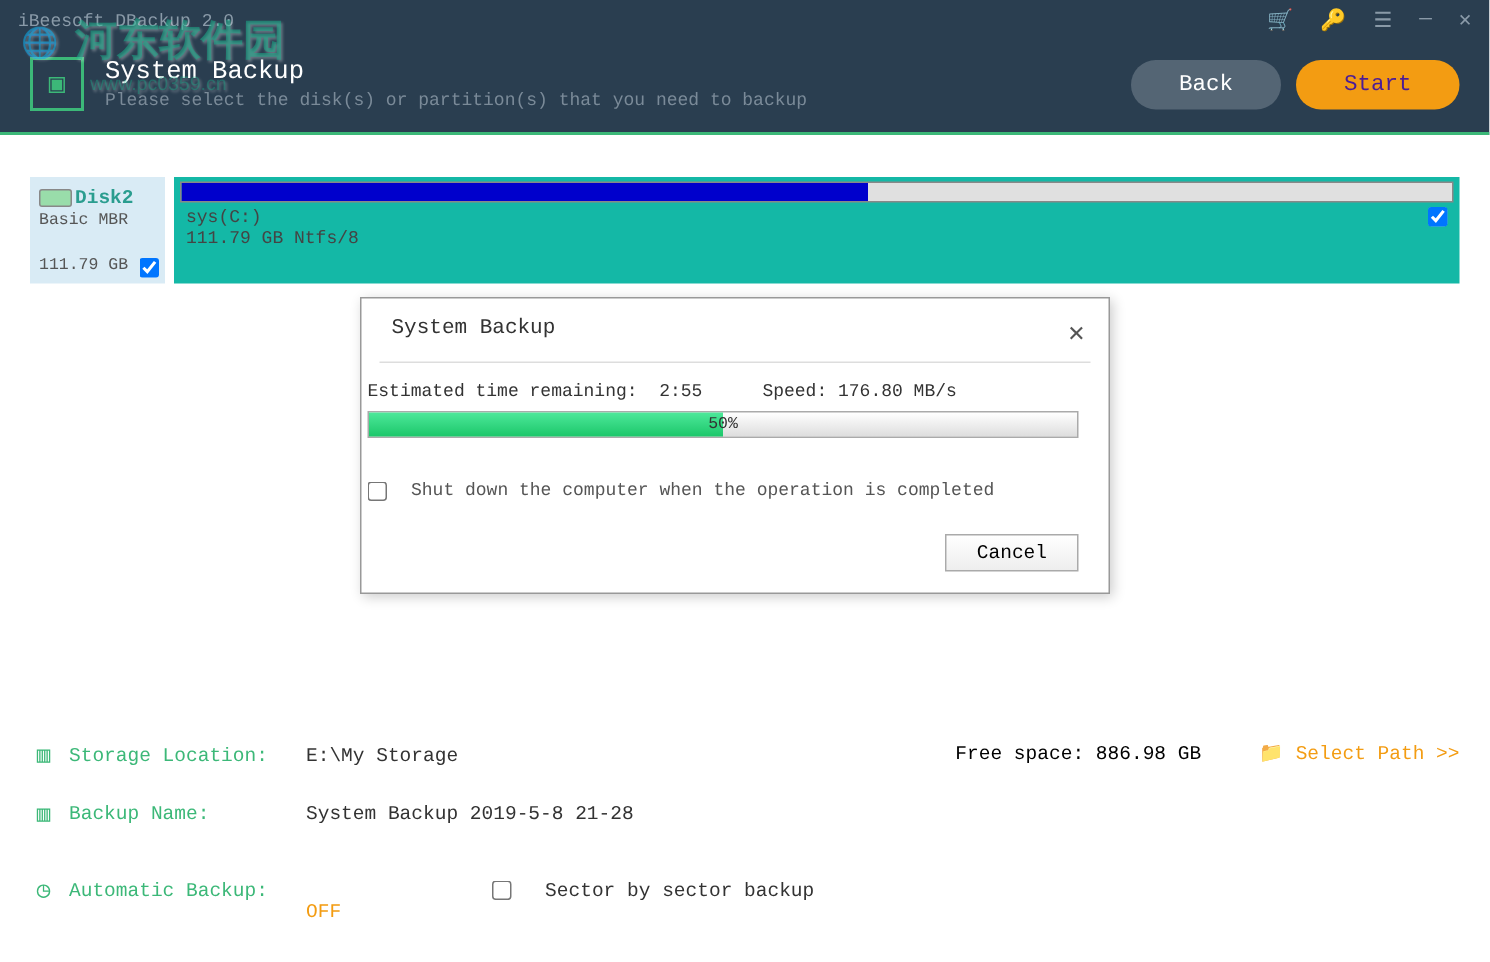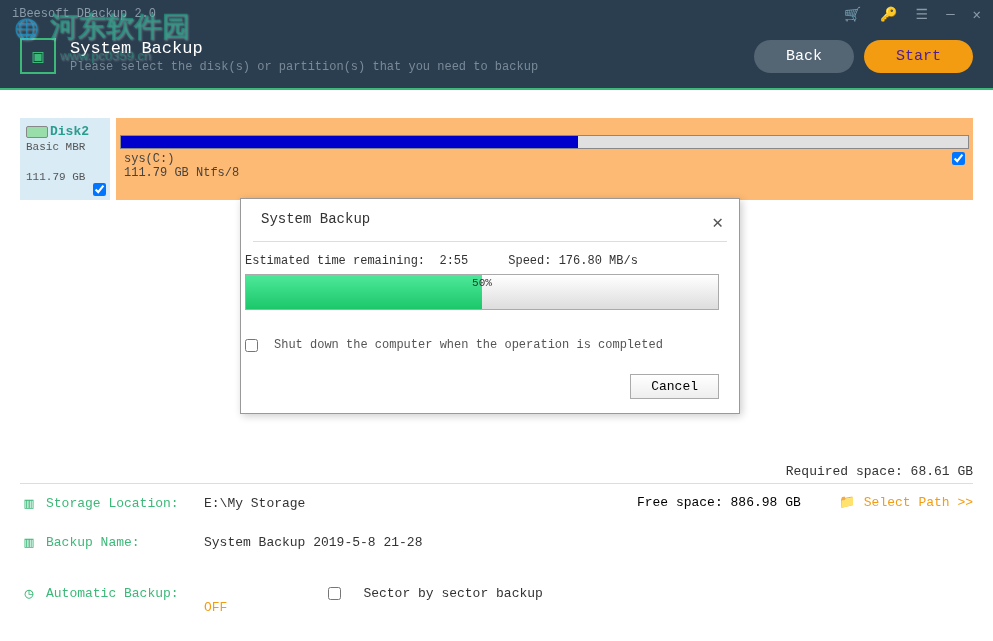--- a/index.html
+++ b/index.html
@@ -55,21 +55,21 @@
       background: #d9ebf5;
       padding: 6px 6px;
       font-size: 11px;
       position: relative;
     }
     .disk-info .disk-name { color: #2a9d8f; font-weight: bold; font-size: 13px; }
     .disk-info .disk-type { color: #555; margin-top: 2px; }
     .disk-info .disk-size { color: #555; margin-top: 18px; }
     .disk-info .disk-icon { width: 22px; height: 12px; background: #9da; border: 1px solid #888; display: inline-block; border-radius: 2px; margin-right: 2px; vertical-align: middle;}
     .disk-check { position: absolute; right: 4px; bottom: 4px; }
-    .partition-area { flex: 1; background: #fdba74; padding: 17px 4px; }
+    .partition-area { flex: 1; background: #14b8a6; padding: 3px 4px; }
     .partition-bar {
       height: 14px; width: 100%;
       background: linear-gradient(to right, #0000cc 0%, #0000cc 54%, #e0e0e0 54%, #e0e0e0 100%);
       border: 1px solid #888;
     }
     .partition-info { display: flex; justify-content: space-between; padding: 3px 4px; font-size: 12px; color: #444;}
     .partition-check { }
     .dialog {
       position: absolute;
       left: 240px; top: 108px;
@@ -82,21 +82,21 @@
     .dialog-header {
       display: flex; justify-content: space-between;
       padding: 12px 16px 8px 20px;
       font-size: 14px; color: #333;
     }
     .dialog-close { cursor: pointer; font-weight: bold; font-size: 18px; color: #555; }
     .dialog hr { border: none; border-top: 1px solid #ddd; margin: 0 12px 12px 12px; }
     .dialog-body { padding: 0 20px 14px 4px; font-size: 12px; color: #333; }
     .progress-info { display: flex; gap: 40px; margin-bottom: 6px; }
     .progress-bar-wrap {
-      height: 36px; width: 100%;
+      height: 18px; width: 100%;
       background: linear-gradient(#fff,#ddd);
       border: 1px solid #aaa;
       position: relative;
       margin-bottom: 28px;
     }
     .progress-bar-fill {
       position: absolute; left: 0; top: 0; bottom: 0; width: 50%;
       background: linear-gradient(#4de89a,#1cc76a);
     }
     .progress-pct {
@@ -232,24 +232,20 @@
         <span>Shut down the computer when the operation is completed</span>
       </div>
       <div class="dialog-footer">
         <button class="btn-cancel">Cancel</button>
       </div>
     </div>
   </div>
 </div>
 
 <div class="footer">
-  <div class="required-space">
-    <span>Required space:</span>
-    <span>68.61 GB</span>
-  </div>
   <div class="footer-row">
     <div class="footer-left">
       <span class="footer-icon">▥</span>
       <span class="footer-label">Storage Location:</span>
       <span class="footer-value">E:\My Storage</span>
     </div>
     <div>
       <span>Free space:</span>
       <span>886.98 GB</span>
       &nbsp;&nbsp;&nbsp;

